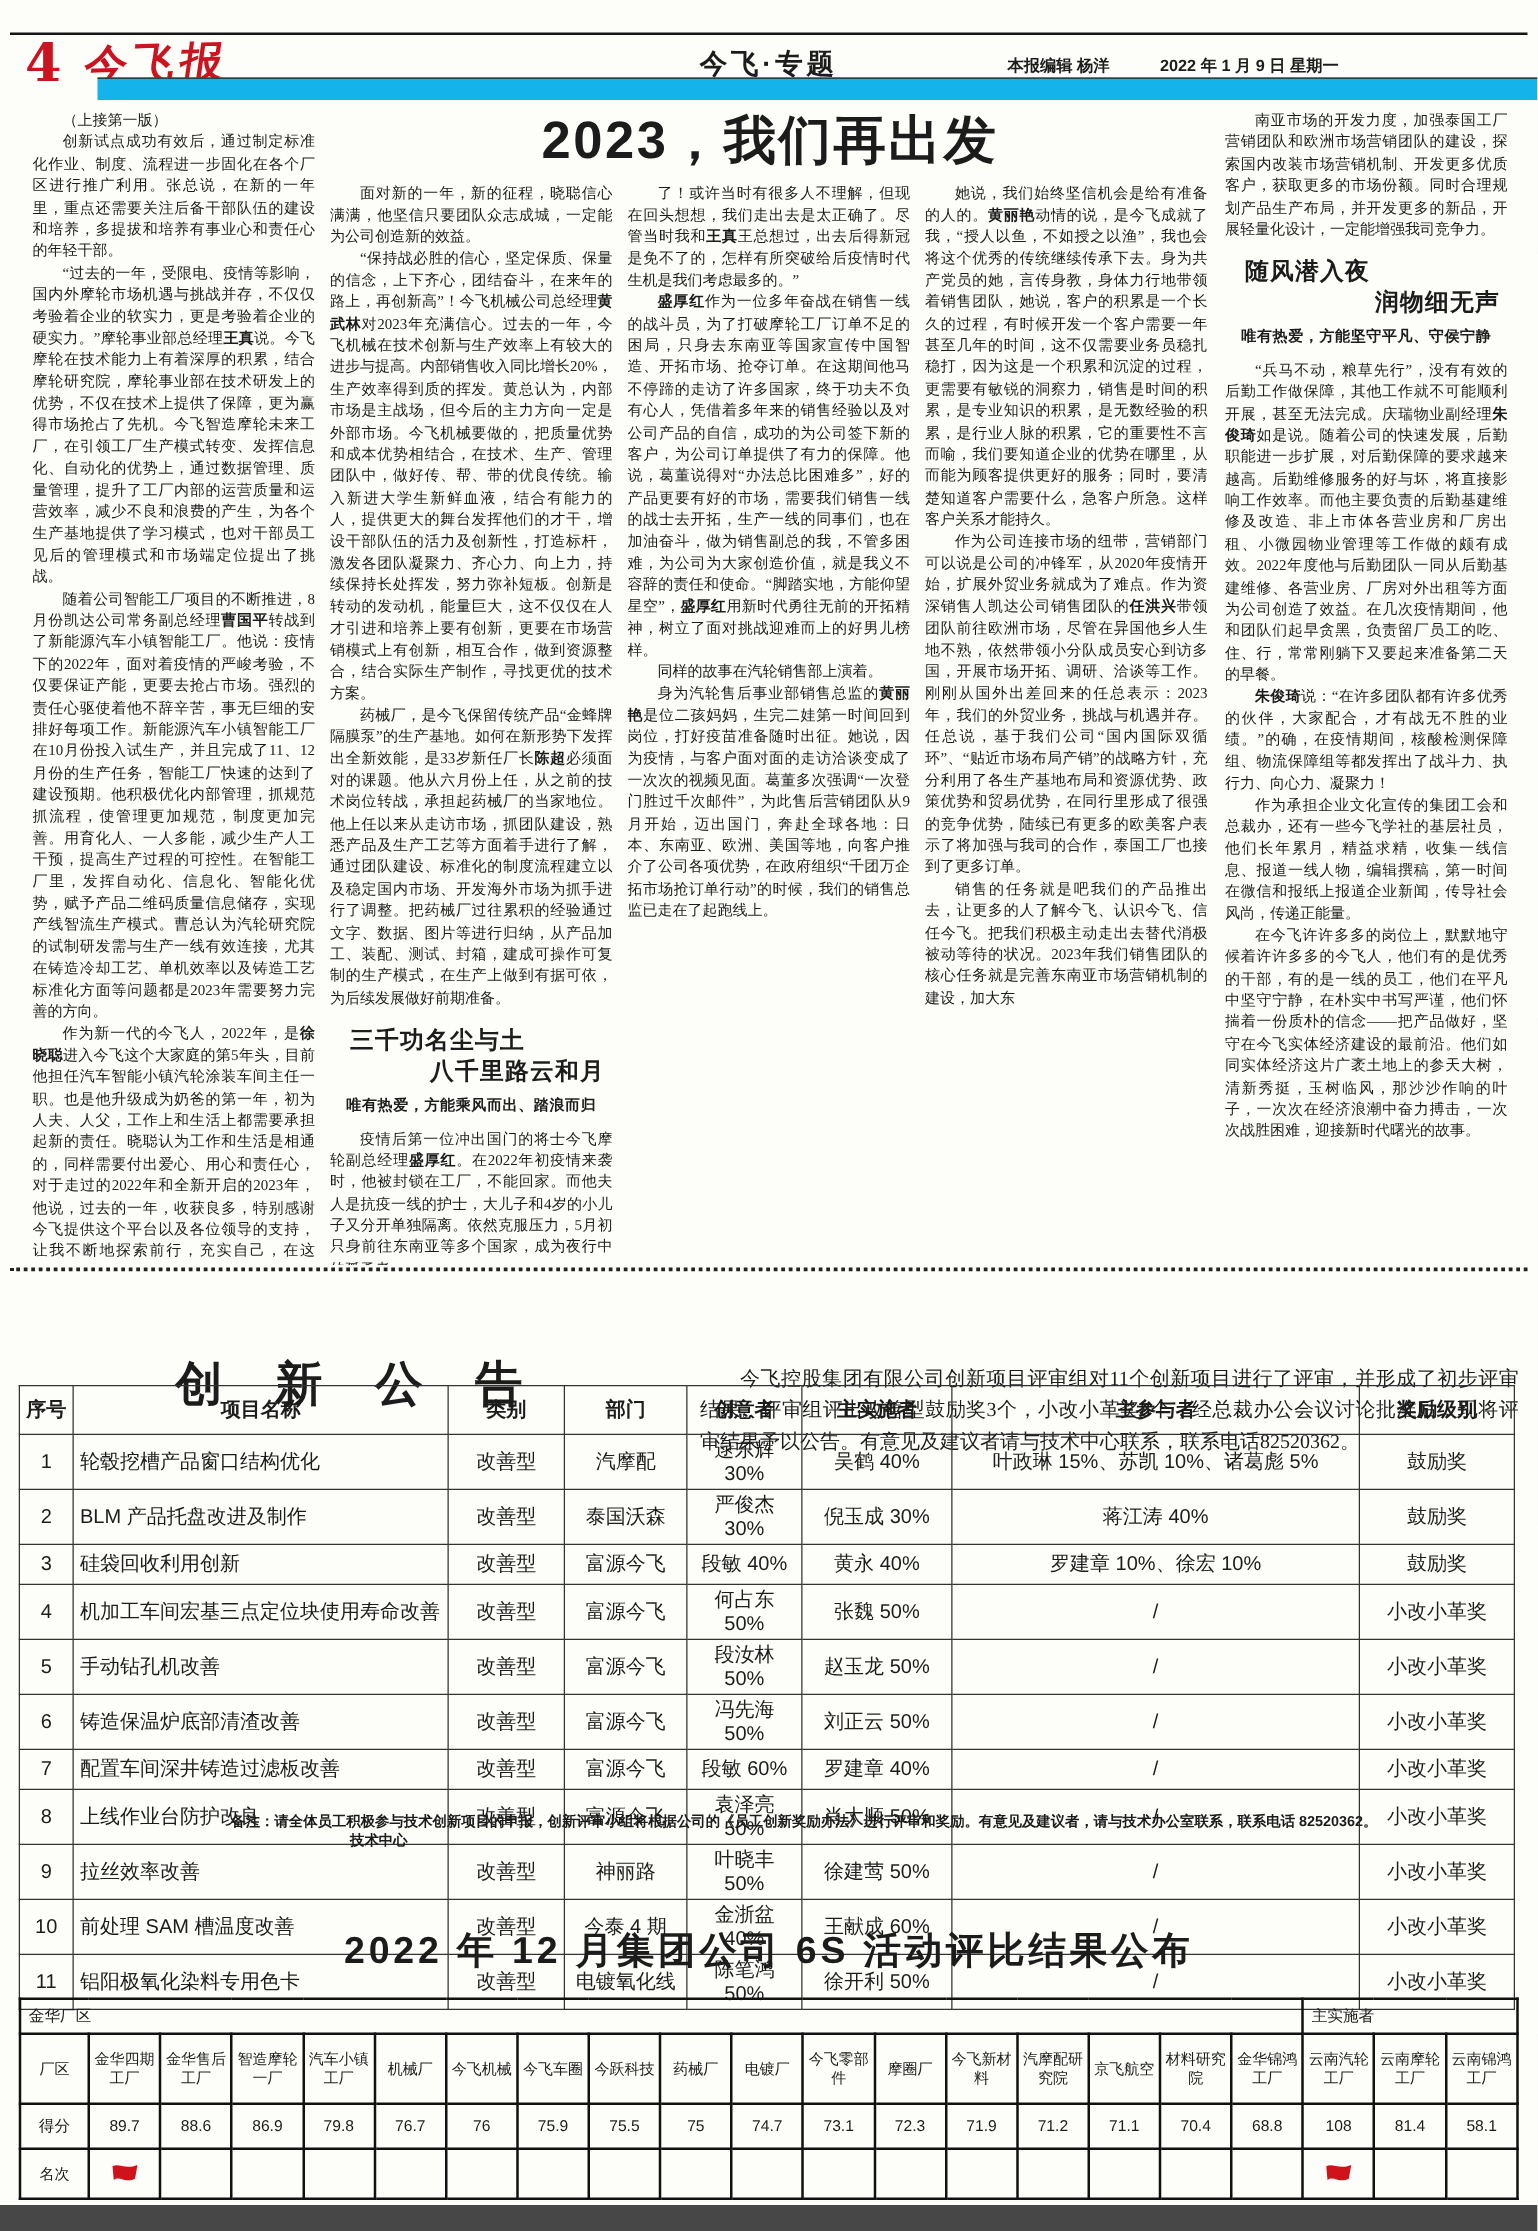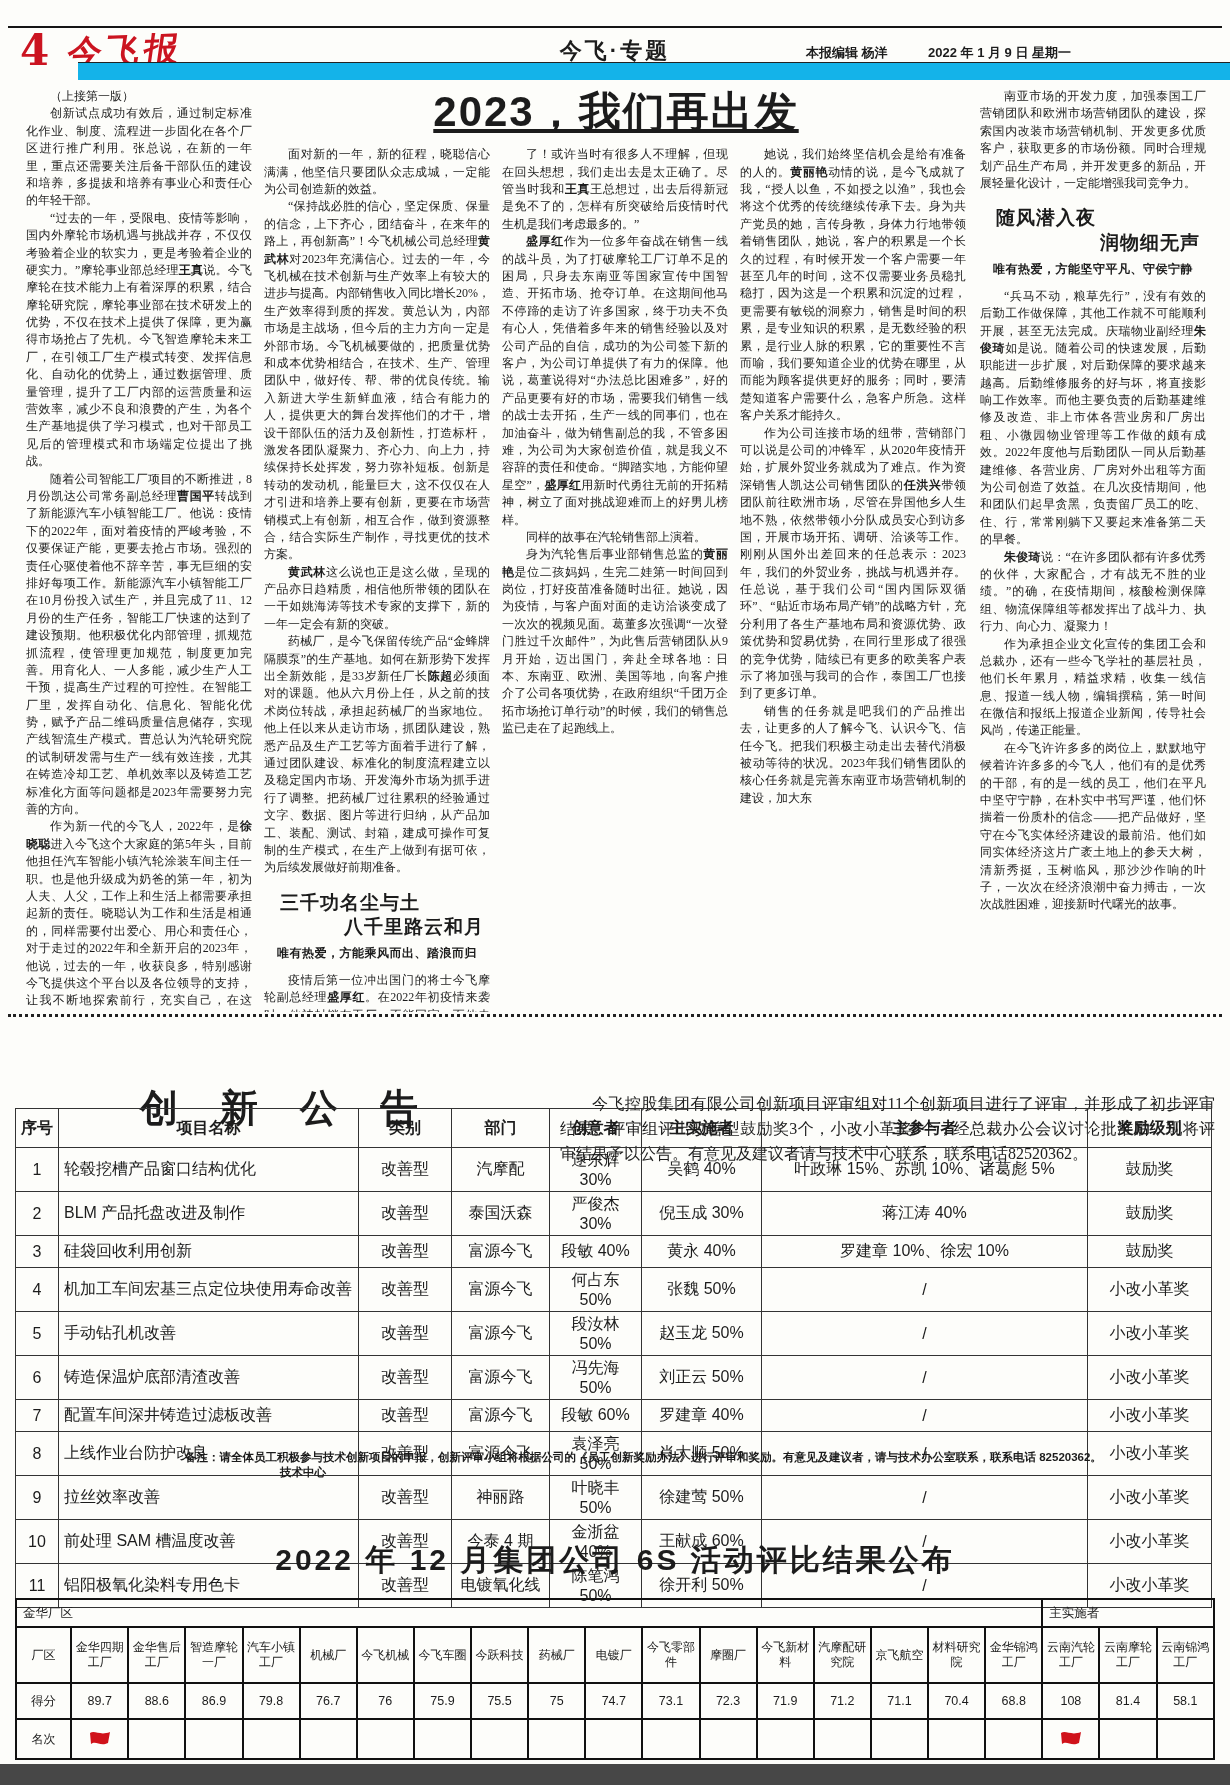--- a/index.html
+++ b/index.html
@@ -17,21 +17,21 @@
   .hdr-editor{position:absolute;left:806px;top:44px;font-size:13px;font-weight:bold;}
   .hdr-date{position:absolute;left:928px;top:44px;font-size:13px;font-weight:bold;}
   .cyanbar{position:absolute;left:78px;right:0;top:62px;height:17px;background:#14b3e9;border-top:1px solid #222;}
 
   
   .article{position:absolute;left:26px;top:88px;width:1180px;height:924px;}
   .art-grid{display:flex;gap:12px;height:100%;}
   .col{width:226px;flex:0 0 226px;overflow:hidden;font-family:"Liberation Serif","DejaVu Serif",serif;}
   .mid{flex:1 1 auto;display:flex;flex-direction:column;}
   .main-title{margin:0 0 10px 0;text-align:center;font-size:42px;letter-spacing:2px;font-weight:bold;
-              font-family:"Liberation Sans",sans-serif;line-height:1.15;text-decoration:underline;}
+              font-family:"Liberation Sans",sans-serif;line-height:1.15;}
   .mid-cols{display:flex;gap:12px;flex:1 1 auto;overflow:hidden;}
   .ap{margin:0;font-size:12px;line-height:1.45;text-align:justify;text-indent:2em;}
   .ap b{font-family:"Liberation Sans",sans-serif;}
   .art-h{margin:14px 2px 10px 2px;font-family:"Liberation Sans",sans-serif;}
   .art-h .l{font-weight:bold;font-size:19px;line-height:1.3;letter-spacing:1px;}
   .art-h .l1{text-align:left;padding-left:14px;}
   .art-h .l2{text-align:right;padding-right:4px;}
   .art-h .sub{font-weight:bold;font-size:12px;text-align:center;margin-top:5px;letter-spacing:0.5px;}
 
   .dotsep{position:absolute;left:8px;right:8px;top:1014px;border-top:3px dotted #222;}
@@ -84,21 +84,20 @@
           <p class="ap">“过去的一年，受限电、疫情等影响，国内外摩轮市场机遇与挑战并存，不仅仅考验着企业的软实力，更是考验着企业的硬实力。”摩轮事业部总经理<b>王真</b>说。今飞摩轮在技术能力上有着深厚的积累，结合摩轮研究院，摩轮事业部在技术研发上的优势，不仅在技术上提供了保障，更为赢得市场抢占了先机。今飞智造摩轮未来工厂，在引领工厂生产模式转变、发挥信息化、自动化的优势上，通过数据管理、质量管理，提升了工厂内部的运营质量和运营效率，减少不良和浪费的产生，为各个生产基地提供了学习模式，也对干部员工见后的管理模式和市场端定位提出了挑战。</p>
           <p class="ap">随着公司智能工厂项目的不断推进，8月份凯达公司常务副总经理<b>曹国平</b>转战到了新能源汽车小镇智能工厂。他说：疫情下的2022年，面对着疫情的严峻考验，不仅要保证产能，更要去抢占市场。强烈的责任心驱使着他不辞辛苦，事无巨细的安排好每项工作。新能源汽车小镇智能工厂在10月份投入试生产，并且完成了11、12月份的生产任务，智能工厂快速的达到了建设预期。他积极优化内部管理，抓规范抓流程，使管理更加规范，制度更加完善。用育化人、一人多能，减少生产人工干预，提高生产过程的可控性。在智能工厂里，发挥自动化、信息化、智能化优势，赋予产品二维码质量信息储存，实现产线智流生产模式。曹总认为汽轮研究院的试制研发需与生产一线有效连接，尤其在铸造冷却工艺、单机效率以及铸造工艺标准化方面等问题都是2023年需要努力完善的方向。</p>
           <p class="ap">作为新一代的今飞人，2022年，是<b>徐晓聪</b>进入今飞这个大家庭的第5年头，目前他担任汽车智能小镇汽轮涂装车间主任一职。也是他升级成为奶爸的第一年，初为人夫、人父，工作上和生活上都需要承担起新的责任。晓聪认为工作和生活是相通的，同样需要付出爱心、用心和责任心，对于走过的2022年和全新开启的2023年，他说，过去的一年，收获良多，特别感谢今飞提供这个平台以及各位领导的支持，让我不断地探索前行，充实自己，在这里，我始终坚持“以车间为家，把产品当作自己的孩子对待”的工作理念，并灌输到每位员工，始终坚持“为员工服务，为企业服务”的宗旨，运用创新型思维解决现场问题、改善员工工作环境，给员工创造更大的福利，帮企业创造更高的效益。他觉得每件产品从手中流过就如同看着自己的孩子一样，怎样让每一件产品都成为优质品，是整个团队每一人必须认真对待的事。</p>
         </div>
       <div class="mid">
         <h1 class="main-title">2023，我们再出发</h1>
         <div class="mid-cols">
           <div class="col" id="col1">
               <p class="ap">面对新的一年，新的征程，晓聪信心满满，他坚信只要团队众志成城，一定能为公司创造新的效益。</p>
               <p class="ap">“保持战必胜的信心，坚定保质、保量的信念，上下齐心，团结奋斗，在来年的路上，再创新高”！今飞机械公司总经理<b>黄武林</b>对2023年充满信心。过去的一年，今飞机械在技术创新与生产效率上有较大的进步与提高。内部销售收入同比增长20%，生产效率得到质的挥发。黄总认为，内部市场是主战场，但今后的主力方向一定是外部市场。今飞机械要做的，把质量优势和成本优势相结合，在技术、生产、管理团队中，做好传、帮、带的优良传统。输入新进大学生新鲜血液，结合有能力的人，提供更大的舞台发挥他们的才干，增设干部队伍的活力及创新性，打造标杆，激发各团队凝聚力、齐心力、向上力，持续保持长处挥发，努力弥补短板。创新是转动的发动机，能量巨大，这不仅仅在人才引进和培养上要有创新，更要在市场营销模式上有创新，相互合作，做到资源整合，结合实际生产制作，寻找更优的技术方案。</p>
-              <p class="ap"><b>黄武林</b>这么说也正是这么做，呈现的产品亦日趋精质，相信他所带领的团队在一干如姚海涛等技术专家的支撑下，新的一年一定会有新的突破。</p>
               <p class="ap">药械厂，是今飞保留传统产品“金蜂牌隔膜泵”的生产基地。如何在新形势下发挥出全新效能，是33岁新任厂长<b>陈超</b>必须面对的课题。他从六月份上任，从之前的技术岗位转战，承担起药械厂的当家地位。他上任以来从走访市场，抓团队建设，熟悉产品及生产工艺等方面着手进行了解，通过团队建设、标准化的制度流程建立以及稳定国内市场、开发海外市场为抓手进行了调整。把药械厂过往累积的经验通过文字、数据、图片等进行归纳，从产品加工、装配、测试、封箱，建成可操作可复制的生产模式，在生产上做到有据可依，为后续发展做好前期准备。</p>
               <div class="art-h">
                 <div class="l l1">三千功名尘与土</div>
                 <div class="l l2">八千里路云和月</div>
                 <div class="sub">唯有热爱，方能乘风而出、踏浪而归</div>
               </div>
               <p class="ap">疫情后第一位冲出国门的将士今飞摩轮副总经理<b>盛厚红</b>。在2022年初疫情来袭时，他被封锁在工厂，不能回家。而他夫人是抗疫一线的护士，大儿子和4岁的小儿子又分开单独隔离。依然克服压力，5月初只身前往东南亚等多个国家，成为夜行中的孤勇者。</p>
             </div>
           <div class="col" id="col2">
               <p class="ap">了！或许当时有很多人不理解，但现在回头想想，我们走出去是太正确了。尽管当时我和<b>王真</b>王总想过，出去后得新冠是免不了的，怎样有所突破给后疫情时代生机是我们考虑最多的。”</p>

